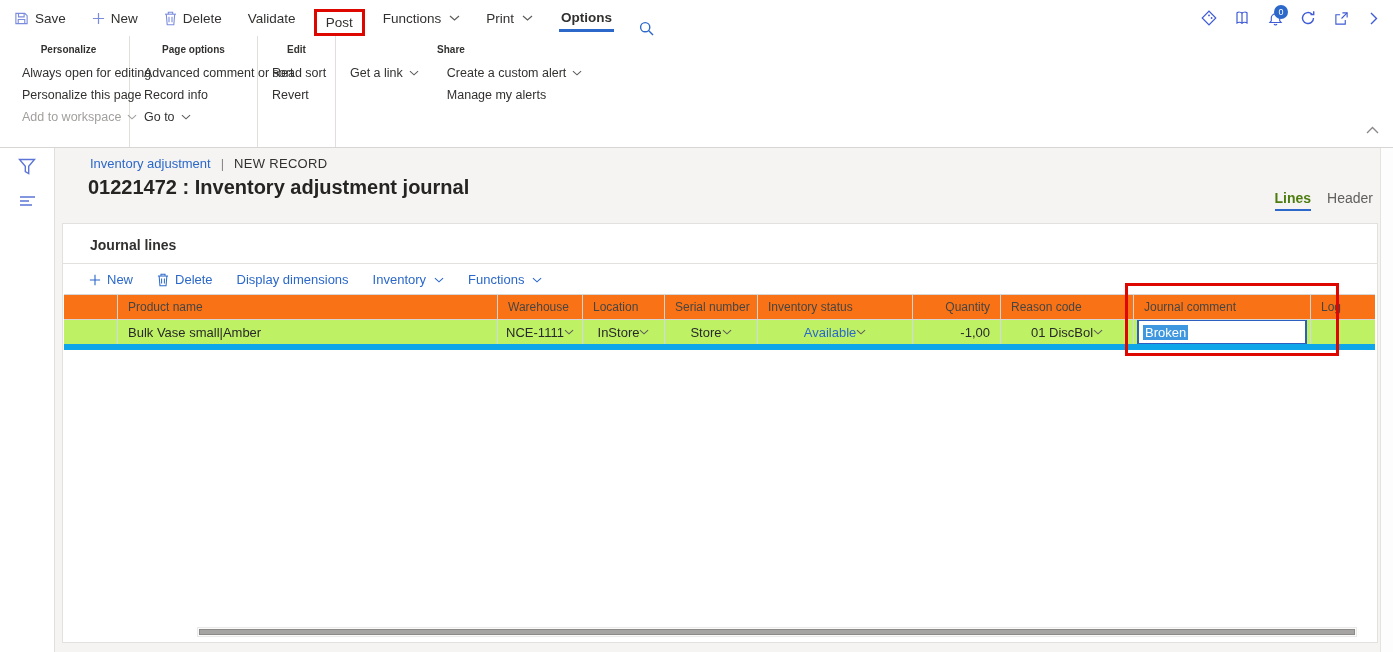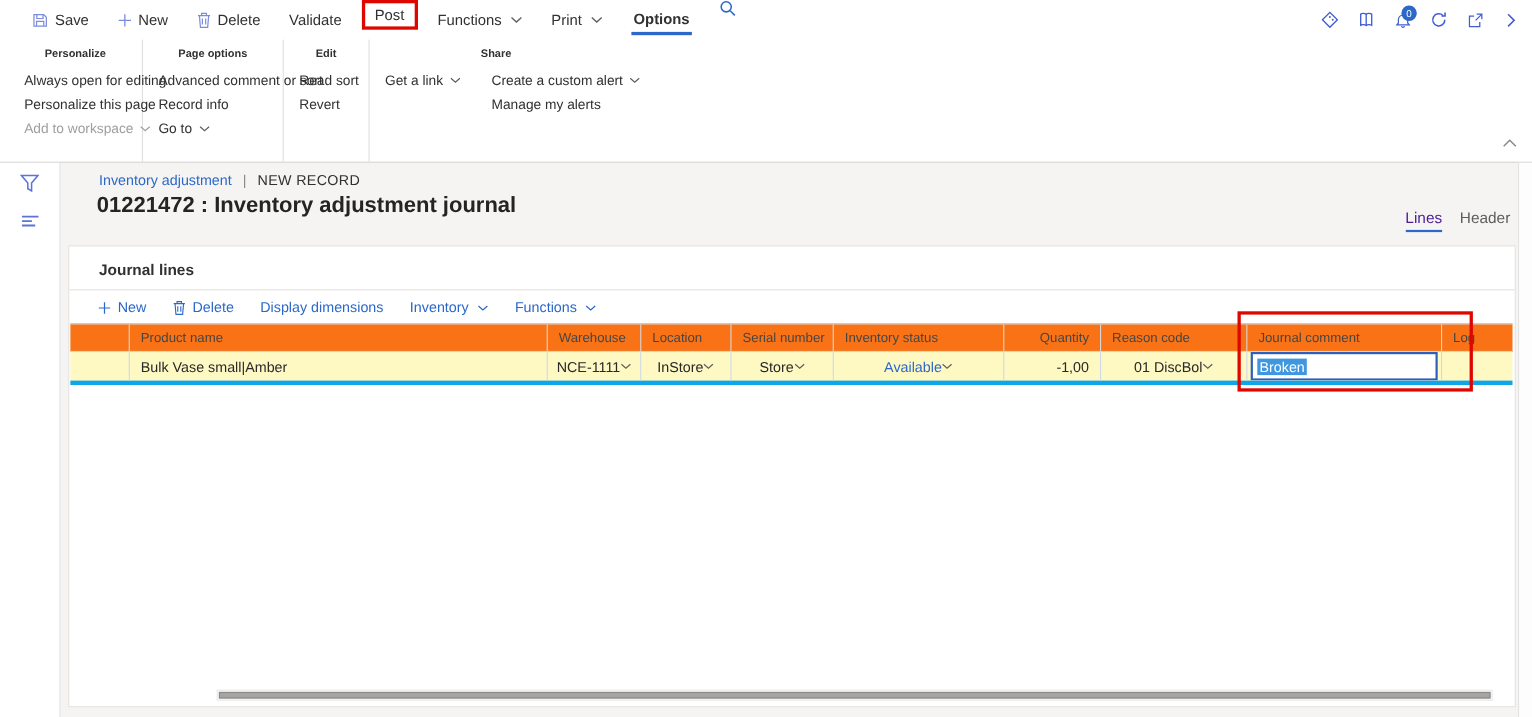--- a/index.html
+++ b/index.html
@@ -1,20 +1,20 @@
 <!DOCTYPE html>
 <html><head>
 <meta charset="utf-8">
 <style>
   * { box-sizing: border-box; margin: 0; padding: 0; }
   body { font-family: "Liberation Sans", "DejaVu Sans", sans-serif; background:#fff; }
   .screen { position:relative; width:1393px; height:652px; background:#fff; overflow:hidden; }
 
   
-  .cmdbar { position:absolute; top:0; left:0; right:0; height:36px; display:flex; align-items:flex-start; padding-left:16px; background:#fff; }
+  .cmdbar { position:absolute; top:0; left:0; right:0; height:36px; display:flex; align-items:flex-end; padding-left:1px; background:#fff; }
   .cmd-item { display:flex; align-items:center; gap:6px; padding:0 13px; height:36px; font-size:13.5px; color:#323130; cursor:pointer; white-space:nowrap; }
   .cmd-item .ic { color:#7b8cdc; display:flex; align-items:center; }
   .cmd-post { border:3px solid #dd0700; padding:3px 9px; margin:0 5px; display:flex; align-items:center; }
   .cmd-options { font-weight:600; }
   .cmd-options .opt-inner { border-bottom:3px solid #2b68c9; padding:6px 2px 4px; }
   .chev { color:#5f5d5b; display:flex; align-items:center; margin-left:2px; }
   .cmd-search { padding:0 12px; color:#2b68c9; display:flex; align-items:center; cursor:pointer; }
   .cmd-right { position:absolute; right:6px; top:0; height:36px; display:flex; align-items:center; gap:7px; }
   .cr-ic { width:26px; height:26px; display:flex; align-items:center; justify-content:center; color:#3f5bd5; position:relative; cursor:pointer; }
   .badge { position:absolute; top:0; right:0; min-width:14px; height:14px; border-radius:7px; background:#2b68c9; color:#fff; font-size:9px; display:flex; align-items:center; justify-content:center; padding:0 3px; }
@@ -35,35 +35,35 @@
   .rail-ic { color:#5b74d6; cursor:pointer; display:flex; }
   .pane-scroll { position:absolute; right:0; top:0; bottom:0; width:13px; background:#fdfdfd; border-left:1px solid #e5e3e1; }
 
   .breadcrumb { position:absolute; left:90px; top:8px; font-size:13px; display:flex; gap:10px; align-items:center; }
   .bc-link { color:#2b68c9; cursor:pointer; }
   .bc-sep { color:#8a8886; }
   .bc-status { color:#323130; letter-spacing:0.3px; }
   .page-title { position:absolute; left:88px; top:28px; font-size:20px; font-weight:700; color:#252423; }
   .view-tabs { position:absolute; right:20px; top:42px; display:flex; gap:16px; font-size:14px; }
   .vtab { color:#605e5c; cursor:pointer; padding-bottom:3px; }
-  .vtab.active { color:#4c1d95; font-weight:400; border-bottom:2px solid #2b68c9; }
+  .vtab.active { color:#4d7c0f; font-weight:700; border-bottom:2px solid #2b68c9; }
 
   
   .card { position:absolute; left:62px; top:75px; width:1316px; height:420px; background:#fff; border:1px solid #e3e1df; }
   .card-title { font-size:14px; font-weight:700; color:#323130; padding:13px 0 10px 27px; }
   .card-divider { border-bottom:1px solid #e3e1df; }
   .grid-toolbar { display:flex; align-items:center; gap:4px; padding:6px 0 6px 16px; }
   .gt-item { display:flex; align-items:center; gap:6px; color:#2b68c9; font-size:13px; padding:2px 10px; cursor:pointer; white-space:nowrap; }
   .gt-item .ic { display:flex; color:#2b68c9; }
   .gt-item .chev { color:#2b68c9; }
 
   .grid { position:absolute; left:1px; top:70px; }
   .g-head { display:flex; height:26px; border-top:1px solid #d8d6d4; border-bottom:1px solid #d8d6d4; background:#f97316; }
   .g-head .cell { font-size:12px; color:#474543; display:flex; align-items:center; padding:0 10px; border-right:1px solid #d8d6d4; overflow:hidden; white-space:nowrap; }
-  .g-row { display:flex; height:30px; background:#fef9c3; border-bottom:4px solid #0ea5e9; }
+  .g-row { display:flex; height:30px; background:#bef264; border-bottom:6px solid #0ea5e9; }
   .g-row .cell { font-size:13px; color:#29282a; display:flex; align-items:center; padding:0 10px; border-right:1px solid #cfd9ea; overflow:hidden; white-space:nowrap; }
   .cell.between { justify-content:center; }
   .cell.right { justify-content:flex-end; }
   .c-sel{width:54px} .c-prod{width:380px} .c-wh{width:85px} .c-loc{width:82px} .c-ser{width:93px}
   .c-inv{width:155px} .c-qty{width:88px} .c-rea{width:133px} .c-com{width:177px; padding:0 3px !important;} .c-log{width:64px; border-right:none !important;}
   .link-blue { color:#2b68c9; }
   .cell-chev { color:#5f5d5b; display:flex; }
   .cell-input { width:171px; height:26px; border:2px solid #2c5fbf; background:#fff; display:flex; align-items:center; padding:0 4px; }
   .sel-text { background:#3f97e0; color:#fff; font-size:13px; padding:0 2px; }
 

